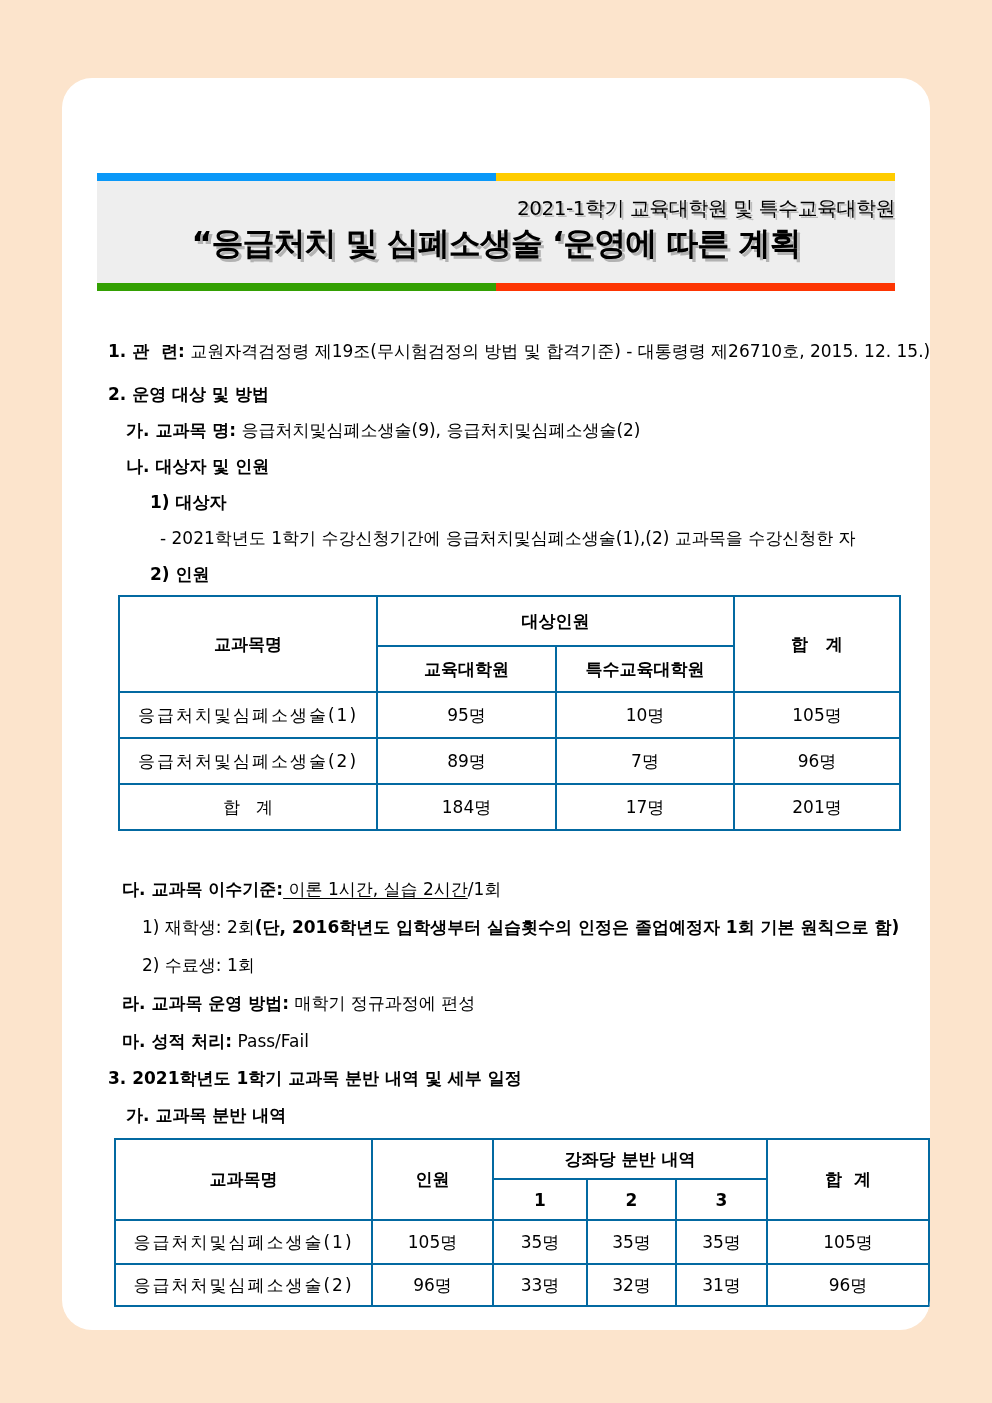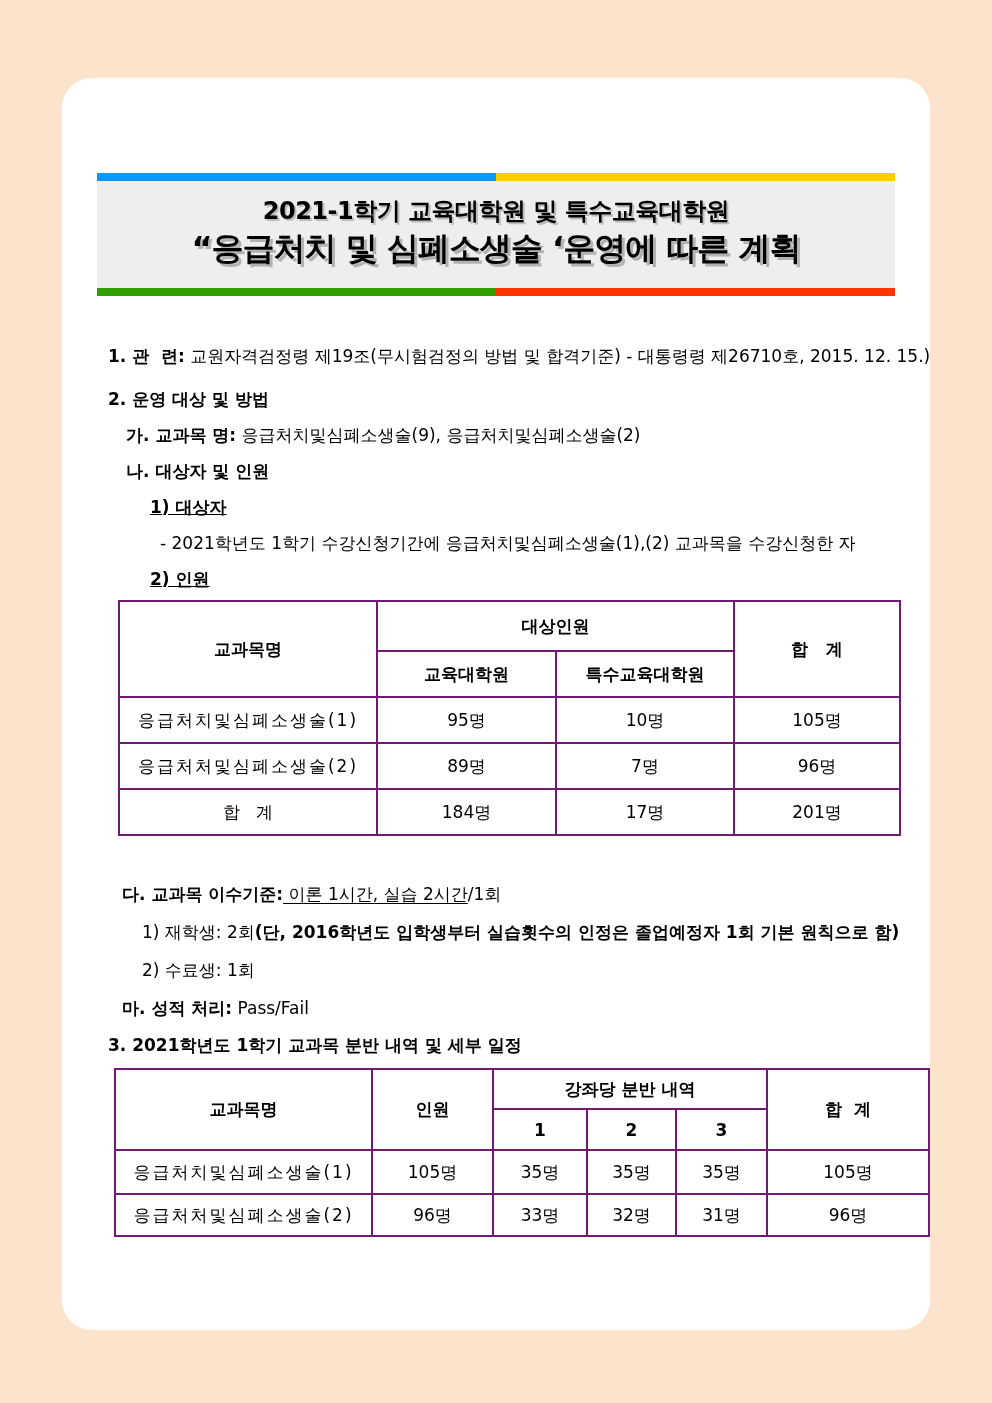--- a/index.html
+++ b/index.html
@@ -25,52 +25,53 @@
   .bar-top .left  { background: #0a98f8; }
   .bar-top .right { background: #ffcc00; }
   .bar-bot .left  { background: #33a002; }
   .bar-bot .right { background: #fd3502; }
   .banner-panel {
     background: #eeeeee;
     text-align: center;
     padding: 14px 0 17px 0;
   }
   .title1 {
-    font-size: 24px; font-weight: bold;
+    font-size: 20px; font-weight: normal;
     letter-spacing: -0.5px;
     text-shadow: 2px 2px 0 #bcbcbc;
+    text-align: right;
   }
   .title2 {
     font-size: 32px; font-weight: bold;
     letter-spacing: -1px;
     text-shadow: 3px 3px 0 #b2b2b2;
   }
   
   .content { padding: 50px 24px 0 46px; font-size: 17px; }
   p.ln { margin: 15px 0 0 0; line-height: 21px; white-space: nowrap; }
   p.first { margin-top: 0; }
   p.mt22 { margin-top: 22px; }
   p.mt32 { margin-top: 48px; }
   p.mt17 { margin-top: 17px; }
   p.mt16 { margin-top: 16px; }
   .ind1  { padding-left: 18px; }
   .ind1b { padding-left: 14px; }
-  .ind2  { padding-left: 42px; text-decoration: underline; }
+  .ind2  { padding-left: 42px; }
   .ind2b { padding-left: 34px; }
   .ind3  { padding-left: 52px; }
   b.lbl { font-weight: bold; }
   .u { text-decoration: underline; text-underline-offset: 3px; }
   
   table {
     border-collapse: collapse;
     table-layout: fixed;
     text-align: center;
     font-size: 17px;
   }
-  td { border: 2px solid #701a75; padding: 0; overflow: hidden; }
+  td { border: 2px solid #0369a1; padding: 0; overflow: hidden; }
   .thd { font-weight: bold; }
   .subj { letter-spacing: 2px; }
   .tbl1 { width: 781px; margin: 10px 0 0 10px; }
   .tbl1 tr.h1 { height: 50px; }
   .tbl1 tr.h2 { height: 46px; }
   .tbl1 tr.d  { height: 46px; }
   .tbl2 { width: 814px; margin: 12px 0 0 6px; }
   .tbl2 tr.h1 { height: 40px; }
   .tbl2 tr.h2 { height: 41px; }
   .tbl2 tr.d1 { height: 44px; }
@@ -150,25 +151,27 @@
       </tr>
     </tbody>
       </table>
 
     <p class="ln ind1b mt32"><b class="lbl">다. 교과목 이수기준:</b><span class="u"> 이론 1시간, 실습 2시간</span><span>/1회</span></p>
 
     <p class="ln ind2b mt17"><span>1) 재학생: 2회</span><b class="lbl">(단, 2016학년도 입학생부터 실습횟수의 인정은 졸업예정자 1회 기본 원칙으로 함)</b></p>
 
     <p class="ln ind2b mt17">2) 수료생: 1회</p>
 
+    <p class="ln ind1b mt17"><b class="lbl">라. 교과목 운영 방법:</b><span> 매학기 정규과정에 편성</span></p>
 
     <p class="ln ind1b mt17"><b class="lbl">마. 성적 처리:</b><span> Pass/Fail</span></p>
 
     <p class="ln mt16"><b class="lbl">3. 2021학년도 1학기 교과목 분반 내역 및 세부 일정</b></p>
 
+    <p class="ln ind1 mt16"><b class="lbl">가. 교과목 분반 내역</b></p>
 
     <table class="tbl2">
       <colgroup>
           <col style="width:257px">
           <col style="width:121px">
           <col style="width:94px">
           <col style="width:89px">
           <col style="width:91px">
           <col style="width:162px">
         </colgroup>

